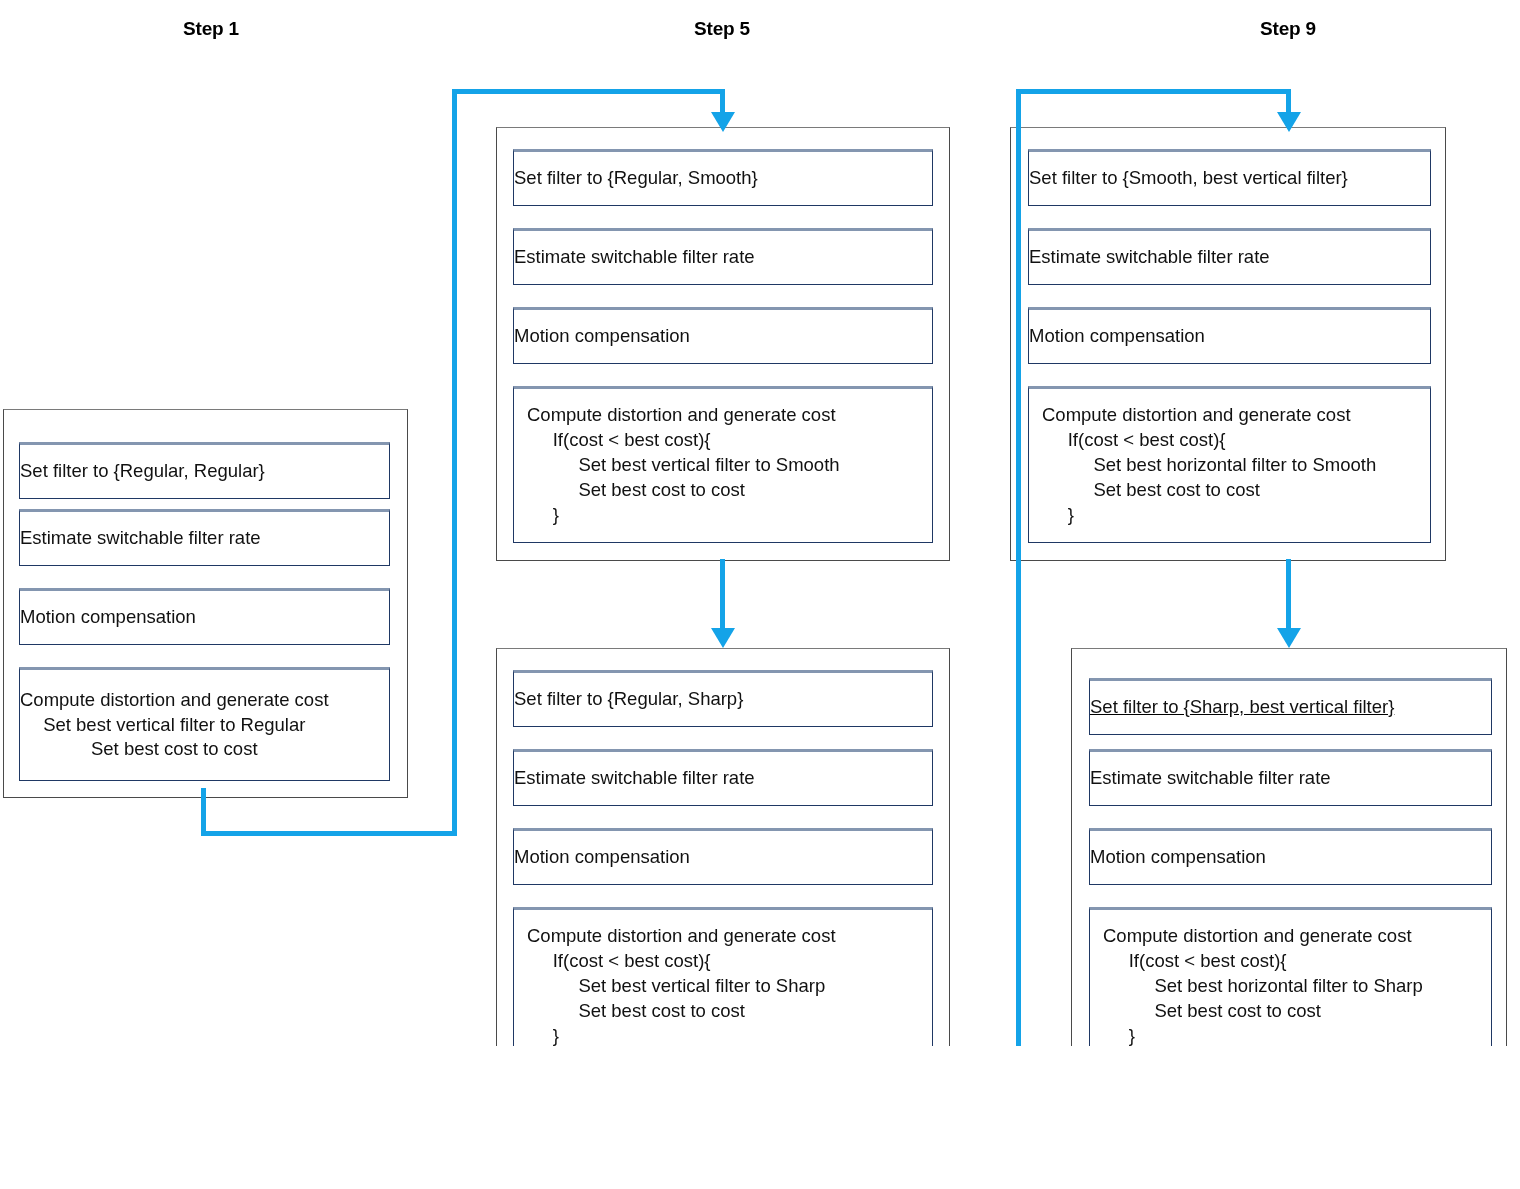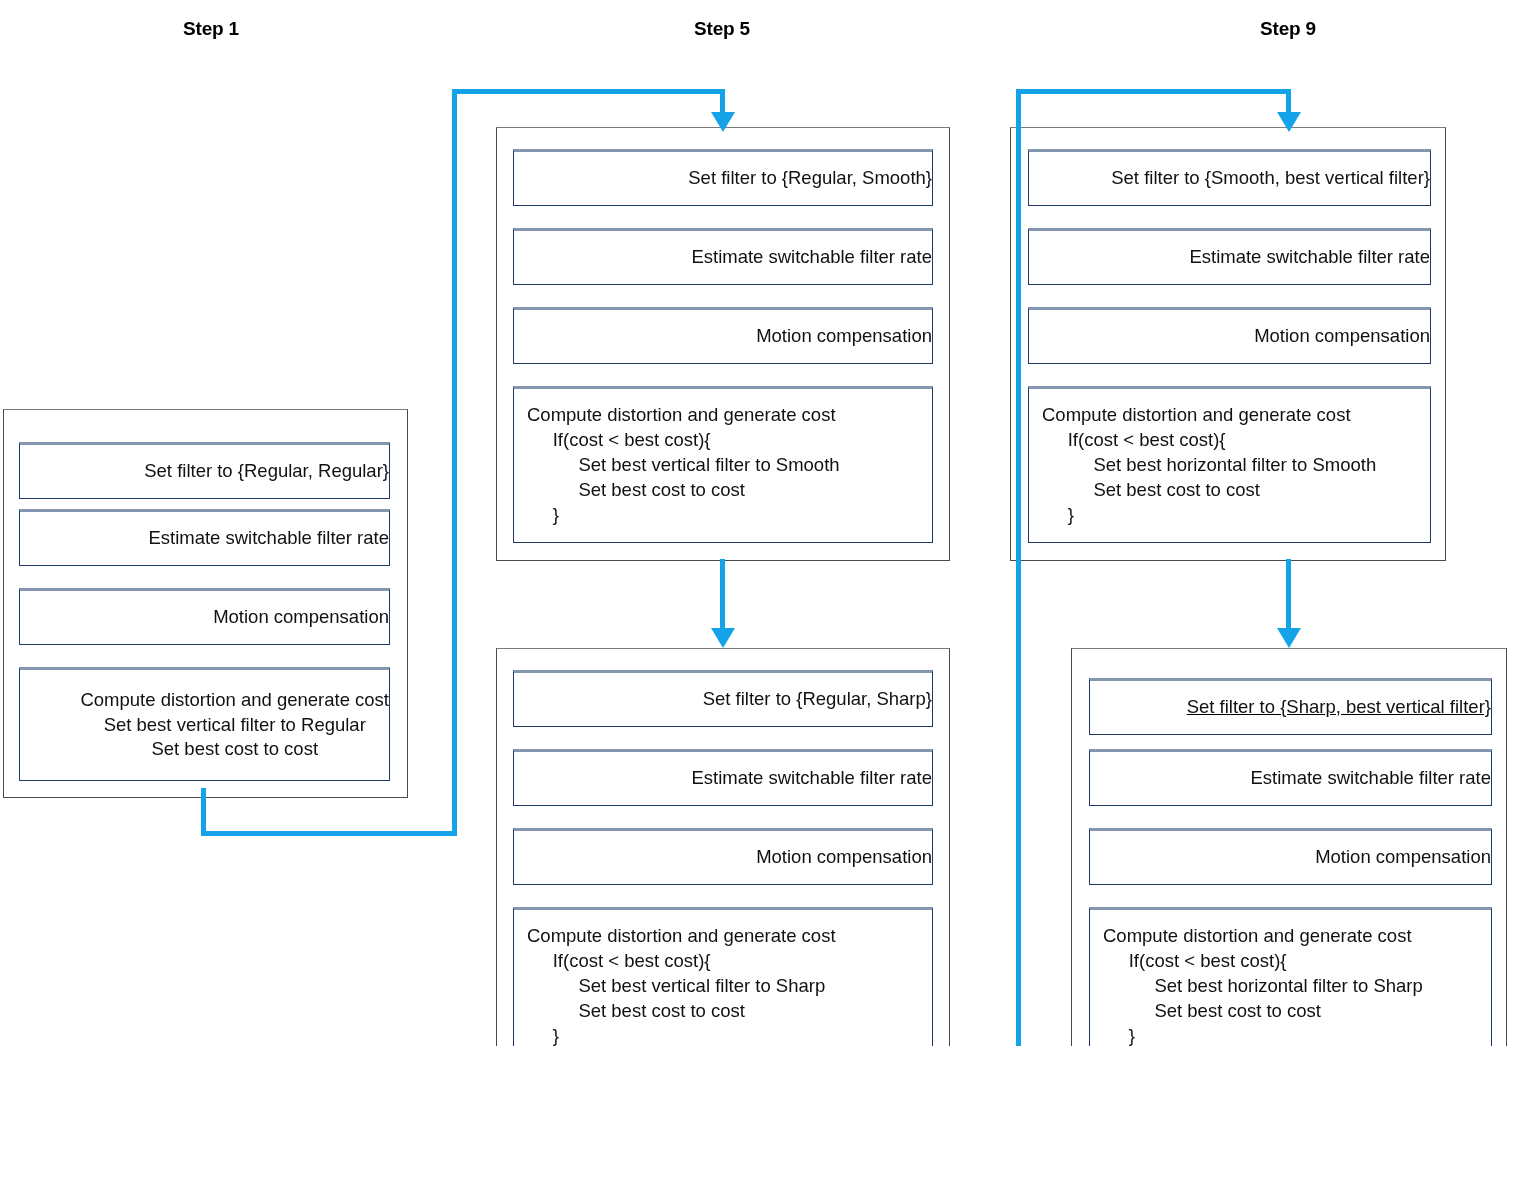--- a/index.html
+++ b/index.html
@@ -43,21 +43,21 @@
 
   
   .node {
     position: absolute;
     box-sizing: border-box;
     background: #ffffff;
     border: 1.3px solid #1f3864;
     border-top: 3px solid #8496b0;
     display: flex;
     align-items: center;
-    justify-content: flex-end;
+    justify-content: flex-start;
   }
   .node .node-text {
     font-size: 18.5px;
     line-height: 1.0;
     color: #111111;
     text-align: center;
     white-space: pre;
   }
   .node.code {
     align-items: center;

